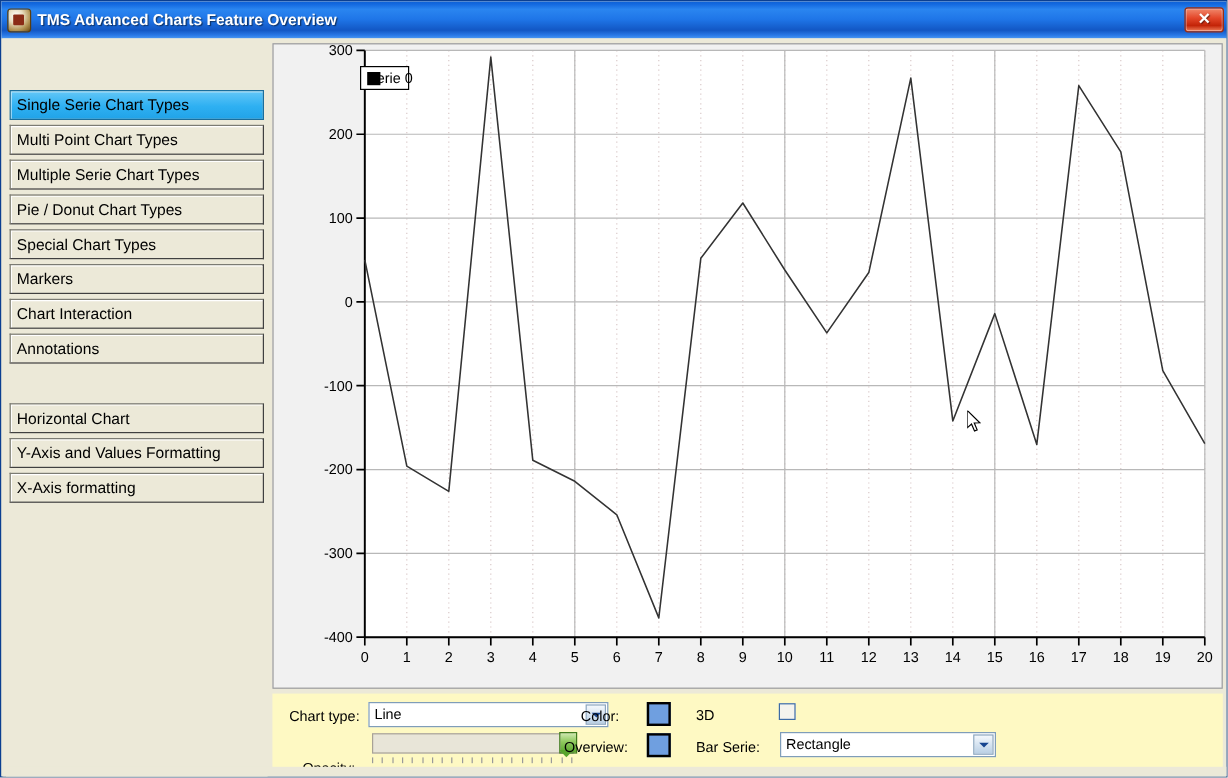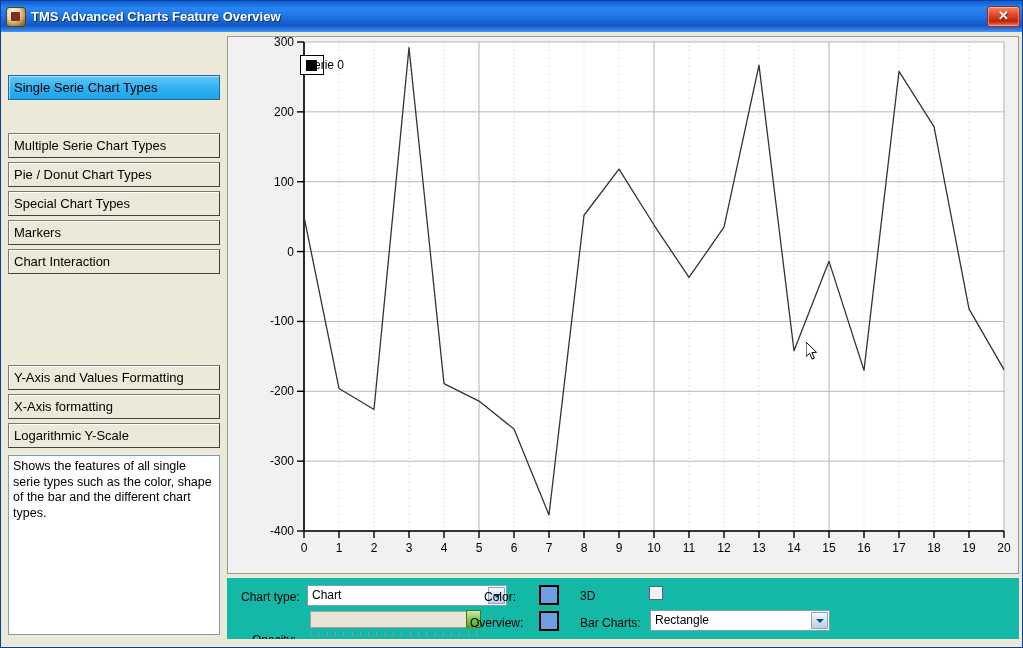--- a/index.html
+++ b/index.html
@@ -59,26 +59,26 @@
     line-height:27px;text-shadow:1px 1px 1px rgba(0,0,0,.4);}
 
   
   .rightarea{position:absolute;left:225px;top:4px;width:792px;height:606px;}
 
   .chartframe{position:absolute;left:0;top:0;width:792px;height:538px;
     background:#f1f1f1;border:1px solid #9a9a9a;box-sizing:border-box;}
   .plotsvg{position:absolute;left:0;top:0;}
 
   .legend{position:absolute;left:72px;top:18px;background:#fff;border:1px solid #000;
-    height:20px;display:flex;align-items:center;padding:0 0 0 5px;box-sizing:border-box;}
+    height:20px;display:flex;align-items:center;padding:0 17px 0 5px;box-sizing:border-box;}
   .legend .swatch{width:11px;height:11px;background:#000;margin-right:6px;}
   .legend .lbl{font-size:12px;color:#000;}
 
   
-  .ctrlpanel{position:absolute;left:0;top:542px;width:792px;height:64px;background:#14b8a6;}
+  .ctrlpanel{position:absolute;left:0;top:542px;width:792px;height:64px;background:#fef9c3;}
   .lbl{position:absolute;font-size:12px;color:#000;white-space:nowrap;}
   .combo{position:absolute;height:21px;background:#fff;border:1px solid #7f9db9;
     box-sizing:border-box;font-size:12px;line-height:19px;padding-left:4px;color:#000;
     cursor:pointer;overflow:hidden;white-space:nowrap;}
   .combo .arrow{position:absolute;right:1px;top:1px;width:17px;height:17px;
     background:linear-gradient(180deg,#f4f8fc 0%,#d7e4f1 48%,#b9cfe4 100%);
     border:1px solid #8ba6bf;box-sizing:border-box;}
   .combo .arrow:after{content:"";position:absolute;left:4px;top:6px;
     border-left:4px solid transparent;border-right:4px solid transparent;
     border-top:4px solid #17458f;}
@@ -112,30 +112,31 @@
     <div class="tb-spacer"></div>
     <div class="tb-close">
       <span>✕</span>
     </div>
   </div>
 
   <div class="client">
 
     <div class="leftpanel">
       <div class="navbtn sel" style="top:2px">Single Serie Chart Types</div>
+      <div class="navbtn" style="top:31px">Multi Point Chart Types</div>
       <div class="navbtn" style="top:60px">Multiple Serie Chart Types</div>
       <div class="navbtn" style="top:118px">Special Chart Types</div>
       <div class="navbtn" style="top:89px">Pie / Donut Chart Types</div>
       <div class="navbtn" style="top:147px">Markers</div>
       <div class="navbtn" style="top:176px">Chart Interaction</div>
+      <div class="navbtn" style="top:205px">Annotations</div>
+      <div class="navbtn" style="top:263px">Horizontal Chart</div>
       <div class="navbtn" style="top:321px">X-Axis formatting</div>
       <div class="navbtn" style="top:292px">Y-Axis and Values Formatting</div>
-      <div class="navbtn" style="top:350px">Logarithmic Y-Scale</div>
-
-      <div class="descbox">Shows the features of all single serie types such as the color, shape of the bar and the different chart types.</div>
+
 
     </div>
 
     <div class="rightarea">
 
       <div class="chartframe">
         <svg class="plotsvg" id="plot" width="790" height="536">
             <rect x="76" y="5" width="700" height="489" fill="#ffffff"></rect>
             <line x1="76" y1="5" x2="76" y2="494" stroke="#d9c9c9" stroke-width="1" stroke-dasharray="1,3"></line>
             <line x1="111" y1="5" x2="111" y2="494" stroke="#d9c9c9" stroke-width="1" stroke-dasharray="1,3"></line>
@@ -240,21 +241,21 @@
         </div>
 
         <svg class="cursor" style="left:578px;top:305px" viewBox="0 0 12 19">
           <polygon points="0,0 0,14.5 3.6,11.3 6.1,17.2 8.3,16.2 5.9,10.5 10.5,10.3" fill="#ffffff" stroke="#000000" stroke-width="1"></polygon>
         </svg>
       </div>
 
       <div class="ctrlpanel">
         <div class="lbl" style="left:14px;top:12px">Chart type:</div>
         <div class="combo" style="left:80px;top:7px;width:200px">
-          <span>Chart</span>
+          <span>Line</span>
           <span class="arrow"></span>
         </div>
 
         <div class="lbl" style="left:25px;top:55px">Opacity:</div>
         <div class="slider" style="left:83px;top:33px">
           <div class="thumb"></div>
         </div>
         <div class="ticks" id="opacity-ticks" style="left:83px;top:53px">
             <i style="left: 0px;"></i>
             <i style="left: 8.3px;"></i>
@@ -281,21 +282,21 @@
 
         <div class="lbl" style="left:257px;top:12px">Color:</div>
         <div class="colorbox" id="colorbox" style="left: 312px; top: 7px; background: rgb(111, 159, 224);"></div>
 
         <div class="lbl" style="left:243px;top:38px">Overview:</div>
         <div class="colorbox" id="linecolorbox" style="left: 312px; top: 33px; background: rgb(111, 159, 224);"></div>
 
         <div class="lbl" style="left:353px;top:11px">3D</div>
         <div class="chk" style="left:422px;top:8px"></div>
 
-        <div class="lbl" style="left:353px;top:38px">Bar Charts:</div>
+        <div class="lbl" style="left:353px;top:38px">Bar Serie:</div>
         <div class="combo" style="left:423px;top:32px;width:180px">
           <span>Rectangle</span>
           <span class="arrow"></span>
         </div>
       </div>
     </div>
 
     <div class="statusbar"></div>
   </div>
 </div>

